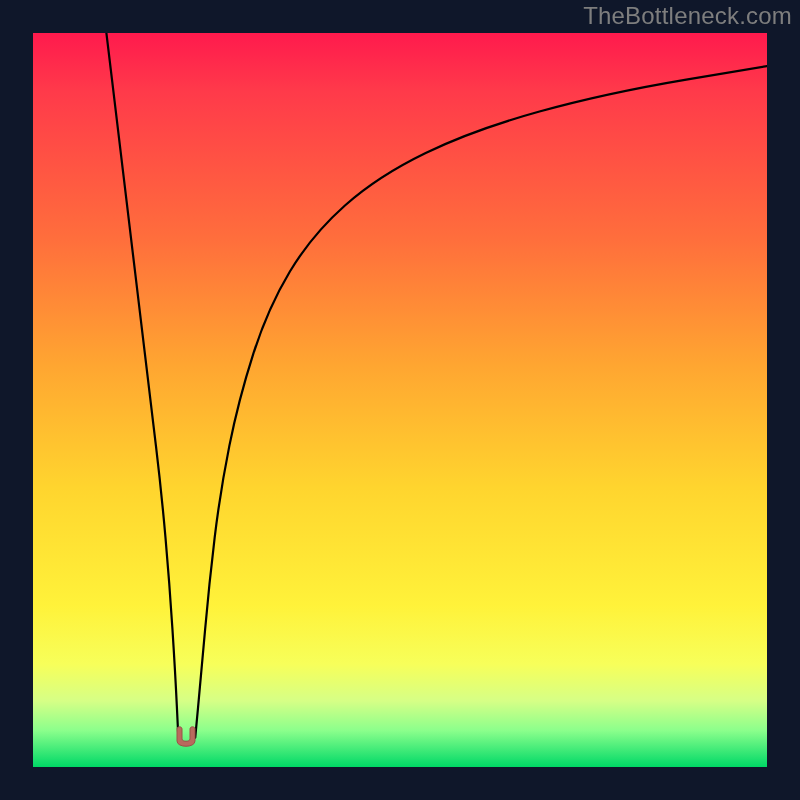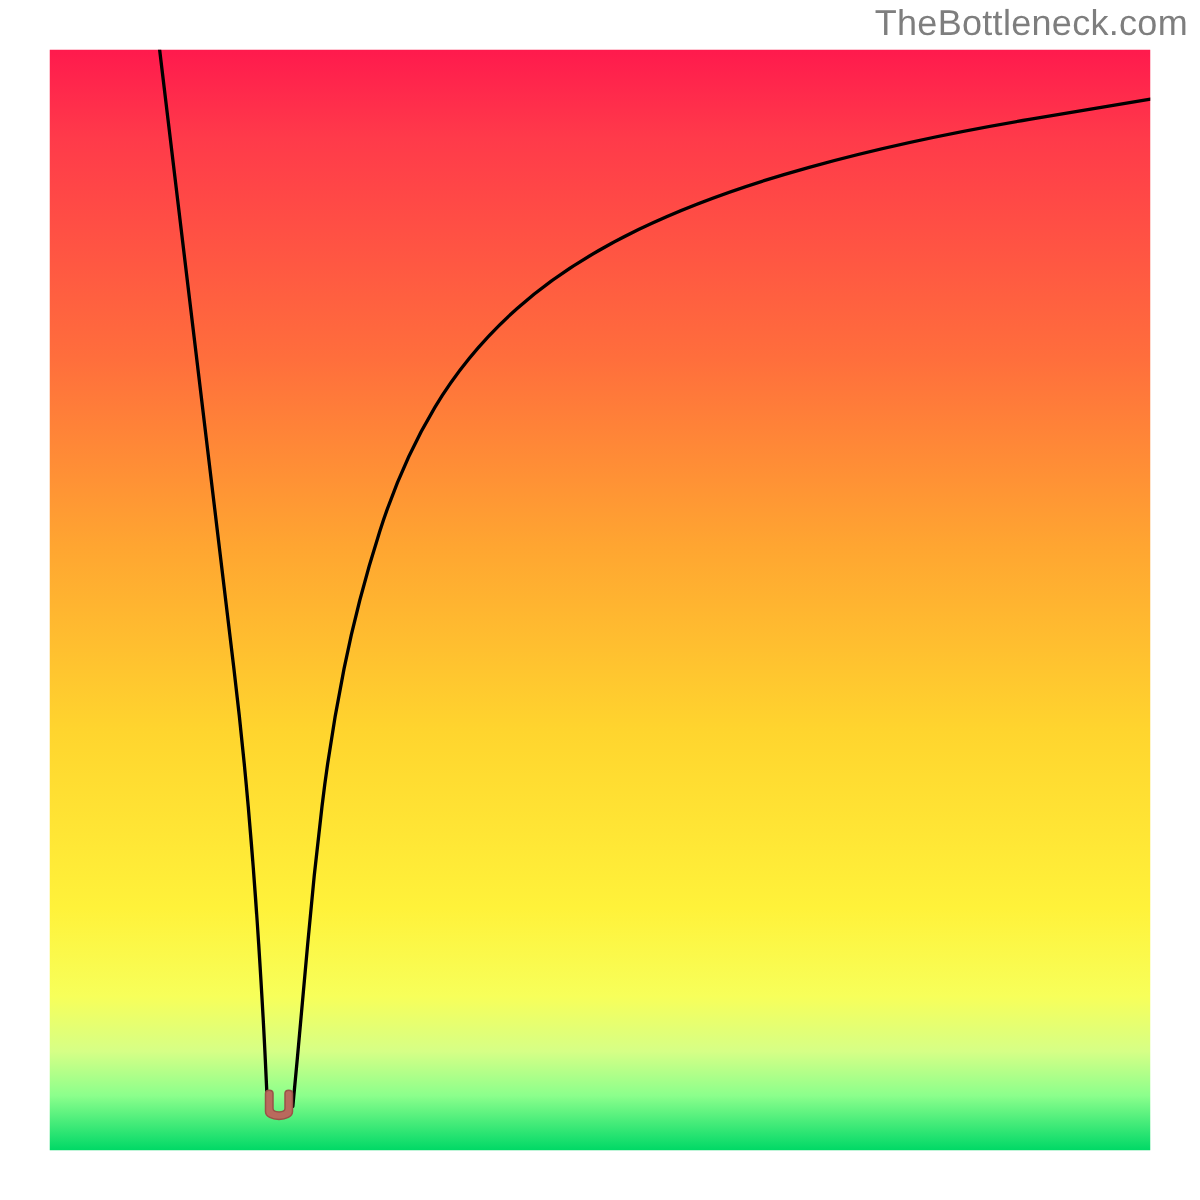--- a/index.html
+++ b/index.html
@@ -9,21 +9,21 @@
     height: 800px;
     overflow: hidden;
     background: #000;
     font-family: Arial, Helvetica, sans-serif;
   }
   .frame {
     position: absolute;
     top: 0; left: 0;
     width: 800px;
     height: 800px;
-    background: #ffffff;
+    background: #0f172a;
   }
   .plot-area {
     position: absolute;
     top: 33px;
     left: 33px;
     width: 734px;
     height: 734px;
     overflow: hidden;
   }
   .gradient-bg {

